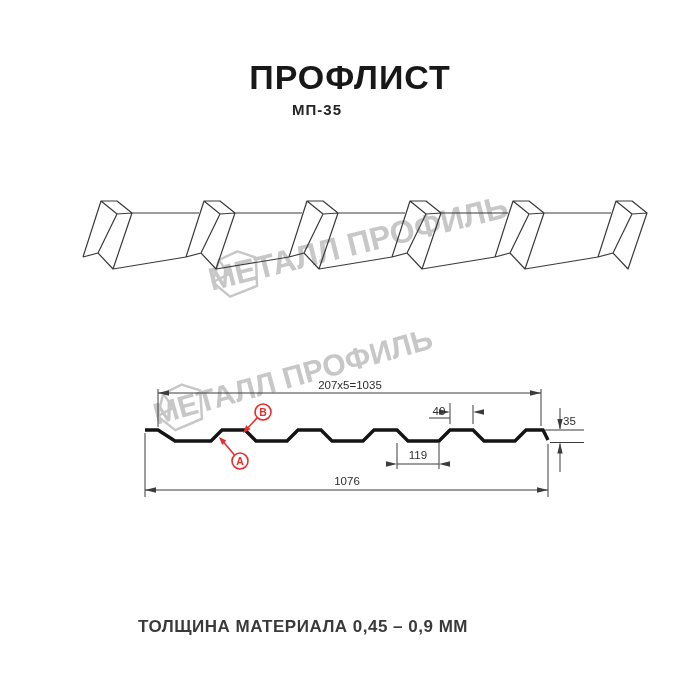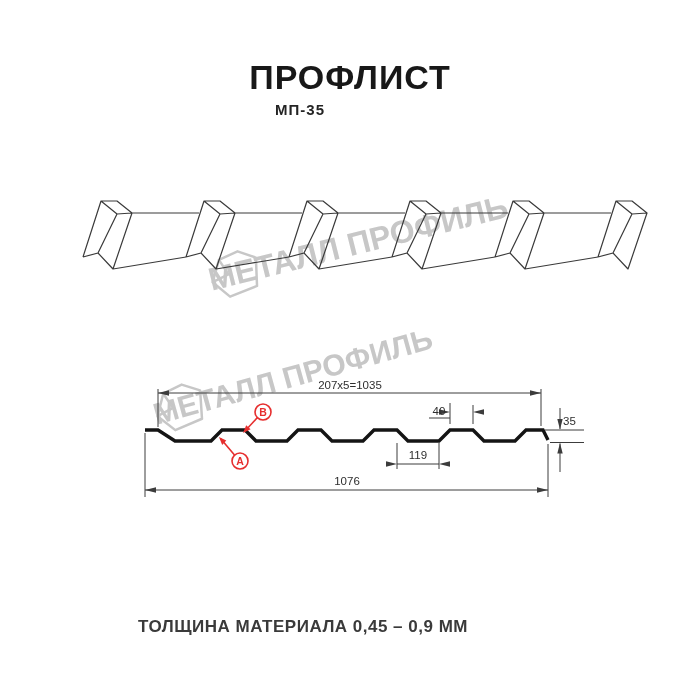--- a/index.html
+++ b/index.html
@@ -1,20 +1,20 @@
 <!DOCTYPE html>
 <html><head>
 <meta charset="utf-8">
 <style>
   html,body{margin:0;padding:0;background:#fff;}
   #stage{position:relative;width:700px;height:700px;background:#ffffff;overflow:hidden;
          font-family:"Liberation Sans","DejaVu Sans",sans-serif;}
   .title{position:absolute;left:0;top:58px;width:700px;text-align:center;
          font-size:34px;font-weight:bold;letter-spacing:1px;color:#181818;}
-  .subtitle{position:absolute;left:0;top:101px;width:600px;text-align:center;
+  .subtitle{position:absolute;left:17px;top:101px;width:600px;text-align:center;
          font-size:15px;font-weight:bold;letter-spacing:1px;color:#242424;}
   .footer{position:absolute;left:0;top:617px;width:606px;text-align:center;
          font-size:17px;font-weight:bold;letter-spacing:.5px;color:#3a3a3a;}
   .wm{position:absolute;display:flex;align-items:center;gap:8px;z-index:1;
       color:#c7c7c7;white-space:nowrap;}
   .wm .wm-text{font-weight:bold;}
   #wm1{left:210px;top:262px;transform:rotate(-14deg);transform-origin:0 60%;}
   #wm1 .wm-text{font-size:32px;}
   #wm2{left:155px;top:398px;transform:rotate(-15.5deg);transform-origin:0 60%;}
   #wm2 .wm-text{font-size:30px;}

